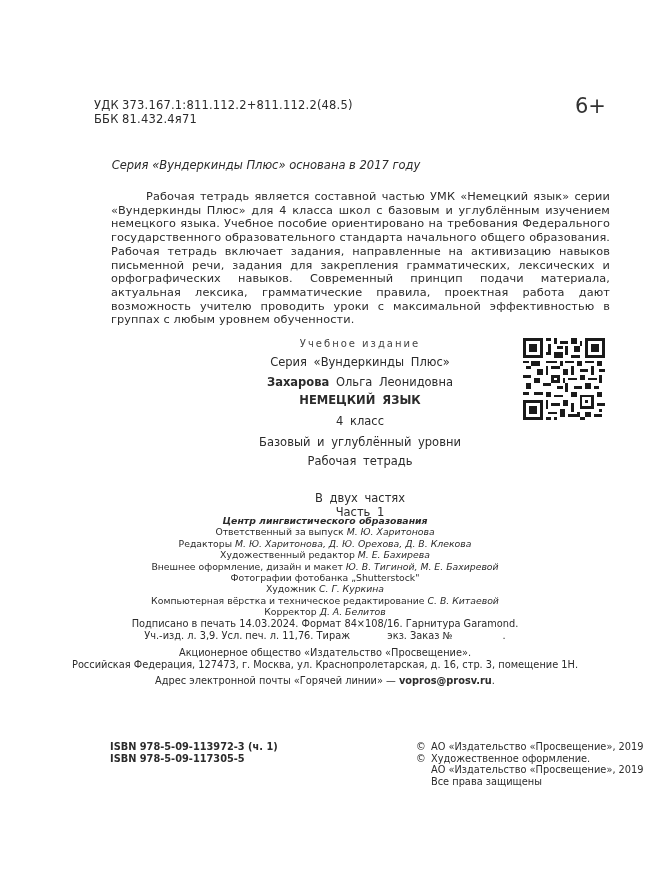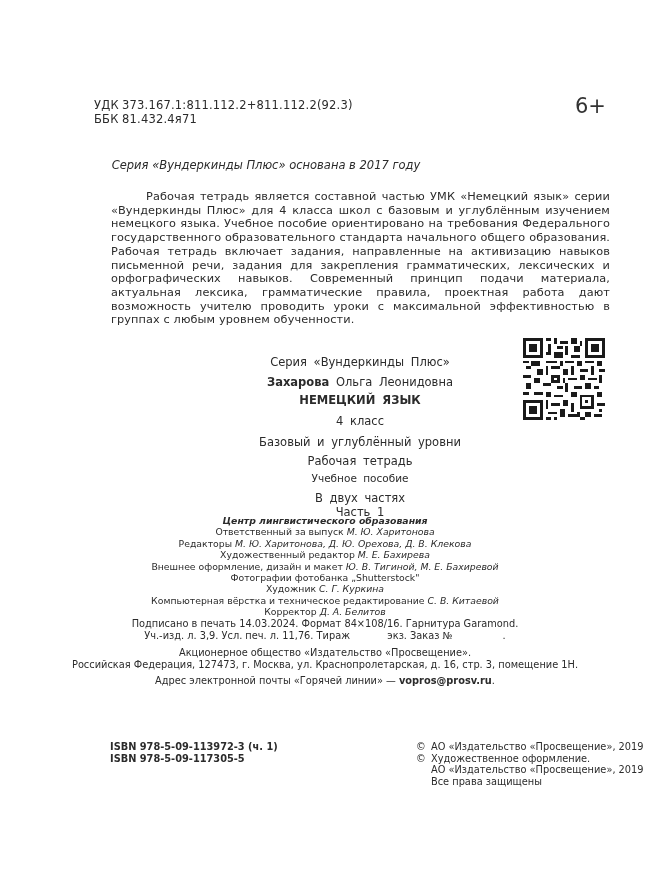--- a/index.html
+++ b/index.html
@@ -27,45 +27,45 @@
     .copy .row { display: flex; }
     .copy .sym { width: 15px; }
     .qr { left: 523px; top: 338px; width: 82px; height: 82px; }
   </style>
 </head>
 <body>
 
 <div class="abs udk">
   <div class="row">
     <span class="k">УДК</span>
-    <span>373.167.1:811.112.2+811.112.2(92.3)</span>
+    <span>373.167.1:811.112.2+811.112.2(48.5)</span>
   </div>
   <div class="row">
     <span class="k">ББК</span>
     <span>81.432.4я71</span>
   </div>
 </div>
 
 <div class="abs age">6+</div>
 
 <div class="abs series-note">Серия «Вундеркинды Плюс» основана в 2017 году</div>
 
 <div class="abs annotation">Рабочая тетрадь является составной частью УМК «Немецкий язык» серии «Вундеркинды Плюс» для 4 класса школ с базовым и углублённым изучением немецкого языка. Учебное пособие ориентировано на требования Федерального государственного образовательного стандарта начального общего образования. Рабочая тетрадь включает задания, направленные на активизацию навыков письменной речи, задания для закрепления грамматических, лексических и орфографических навыков. Современный принцип подачи материала, актуальная лексика, грамматические правила, проектная работа дают возможность учителю проводить уроки с максимальной эффективностью в группах с любым уровнем обученности.</div>
 
 <div class="abs title-block" style="top:336px;height:190px;">
+  <div class="t-line t-small" style="top:2px;">Учебное издание</div>
   <div class="t-line t-norm" style="top:19px;">Серия «Вундеркинды Плюс»</div>
   <div class="t-line t-norm" style="top:39px;">
     <span class="t-bold">Захарова</span>
     <span>Ольга Леонидовна</span>
   </div>
   <div class="t-line t-norm t-bold" style="top:57px;">НЕМЕЦКИЙ ЯЗЫК</div>
   <div class="t-line t-norm" style="top:78px;">4 класс</div>
   <div class="t-line t-norm" style="top:99px;">Базовый и углублённый уровни</div>
   <div class="t-line t-norm" style="top:118px;">Рабочая тетрадь</div>
-  <div class="t-line t-norm" style="top:136px;font-size:10.5px;">Учебное пособие</div>
   <div class="t-line t-norm" style="top:155px;">В двух частях</div>
   <div class="t-line t-norm" style="top:169px;">Часть 1</div>
 </div>
 
 <div class="abs qr">
   <svg width="82" height="82" viewBox="0 0 29 29" shape-rendering="crispEdges">
     <rect width="29" height="29" fill="#fff"></rect>
     <g fill="#1a1a1a">
 
       <path d="M0 0h7v7h-7z M1 1v5h5v-5z" fill-rule="evenodd"></path>

